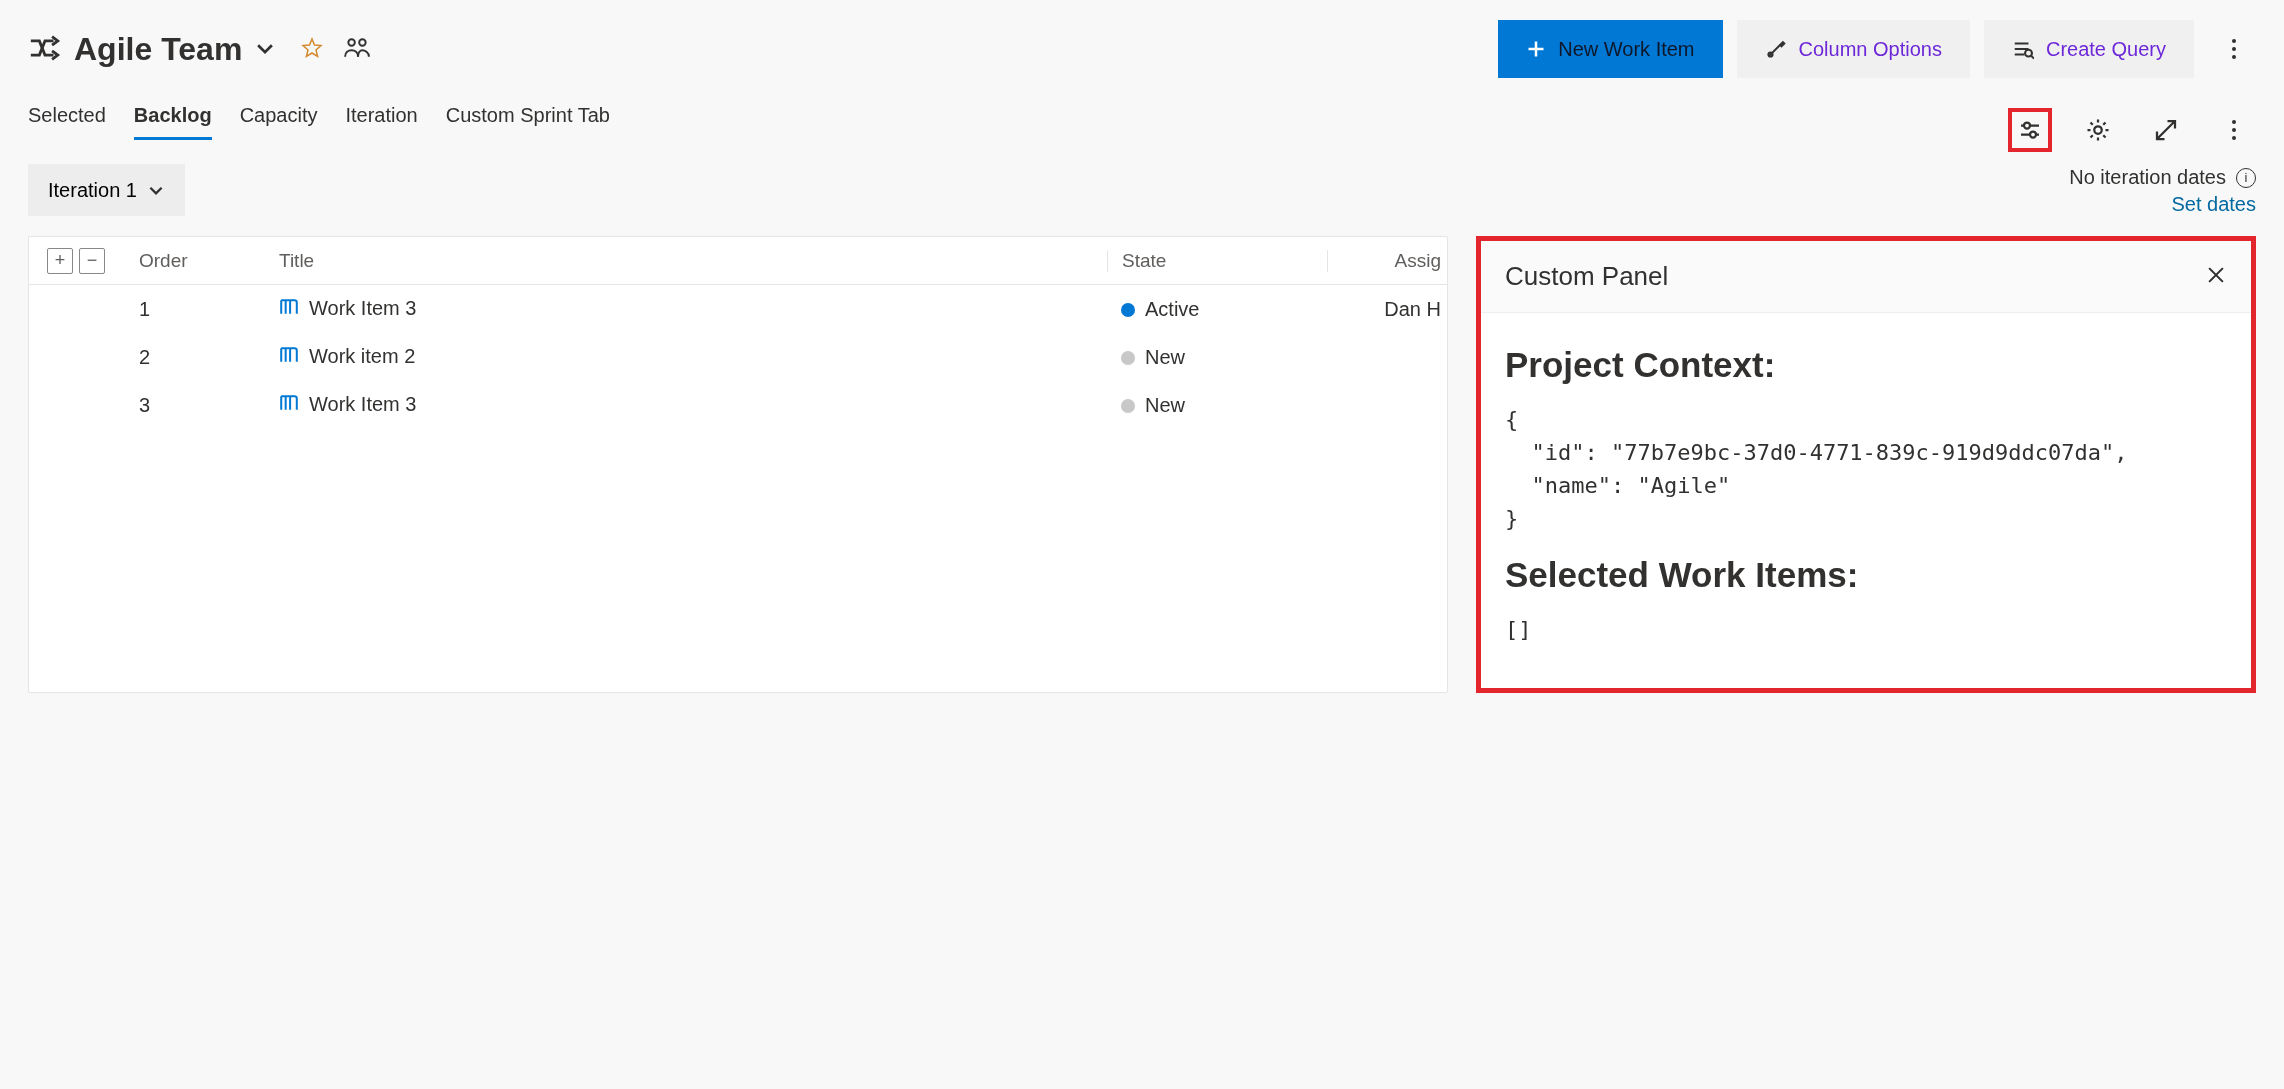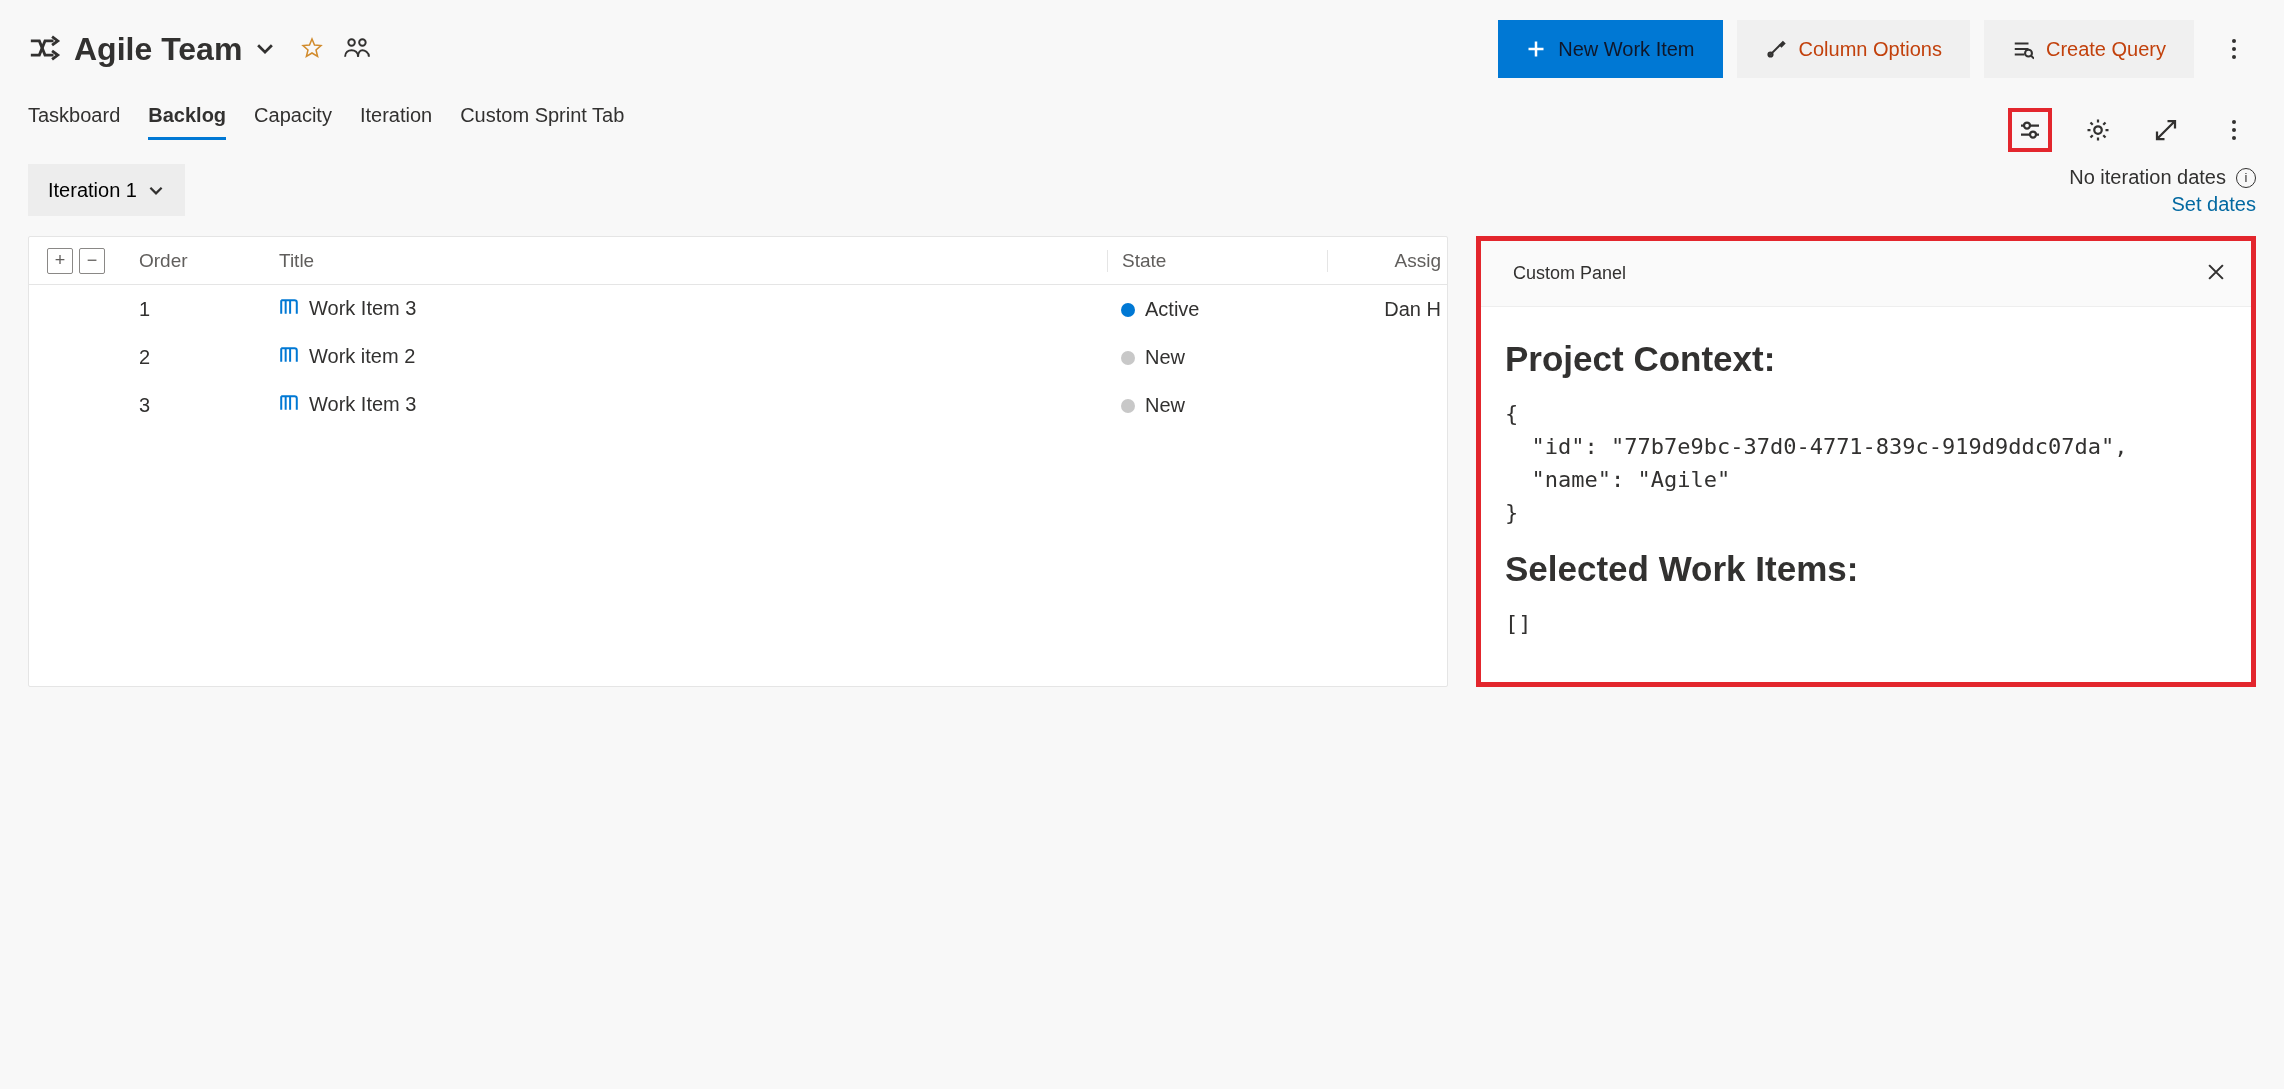--- a/index.html
+++ b/index.html
@@ -27,21 +27,21 @@
   .btn {
     display: inline-flex;
     align-items: center;
     gap: 12px;
     height: 58px;
     padding: 0 28px;
     font-size: 20px;
     border: none;
     cursor: pointer;
     background: #f0f0f0;
-    color: #c2410c;
+    color: #6d28d9;
     margin-left: 14px;
   }
   .btn.primary { background: #0078d4; color: #0f172a; }
   .tabs {
     display: flex;
     gap: 28px;
     padding: 8px 28px 0 28px;
     font-size: 20px;
   }
   .tab { padding: 8px 0 10px 0; cursor: pointer; }
@@ -111,21 +111,21 @@
   .tool-icon { width: 44px; height: 44px; display:flex; align-items:center; justify-content:center; cursor:pointer; }
   .tool-icon.highlight { border: 4px solid #e3262d; }
   .panel {
     width: 780px;
     background: #fff;
     border: 5px solid #e3262d;
     display: flex;
     flex-direction: column;
   }
   .panel-header { display:flex; align-items:center; justify-content:space-between; padding: 20px 24px; background:#fafafa; border-bottom:1px solid #eee;}
-  .panel-title { font-size: 18px; margin-left: 8px; }
+  .panel-title { font-size: 26px; }
   .panel-close { cursor:pointer; }
   .panel-body { padding: 22px 24px; }
   .panel-h { font-size: 35px; font-weight:700; margin: 10px 0 18px 0;}
   .panel-pre { font-family: ui-monospace, Consolas, monospace; font-size: 22px; white-space: pre; line-height: 1.5; margin-bottom: 20px;}
 </style>
 </head>
 <body>
 
 <div class="header">
   <span class="shuffle-icon">
@@ -179,21 +179,21 @@
     <span>Create Query</span>
   </button>
   <div class="kebab" style="margin-left:18px;">
       <span></span>
       <span></span>
       <span></span>
     </div>
 </div>
 
 <div class="tabs">
-  <div class="tab">Taskboard</div>
+  <div class="tab">Selected</div>
   <div class="tab active">Backlog</div>
   <div class="tab">Capacity</div>
   <div class="tab">Iteration</div>
   <div class="tab">Custom Sprint Tab</div>
 </div>
 
 <div class="toolbar2">
   <div class="tool-icon highlight">
     <svg width="24" height="24" viewBox="0 0 16 16" fill="none" stroke="#323130" stroke-width="1.5">
         <path d="M2 5 h12 M2 11 h12"></path>

